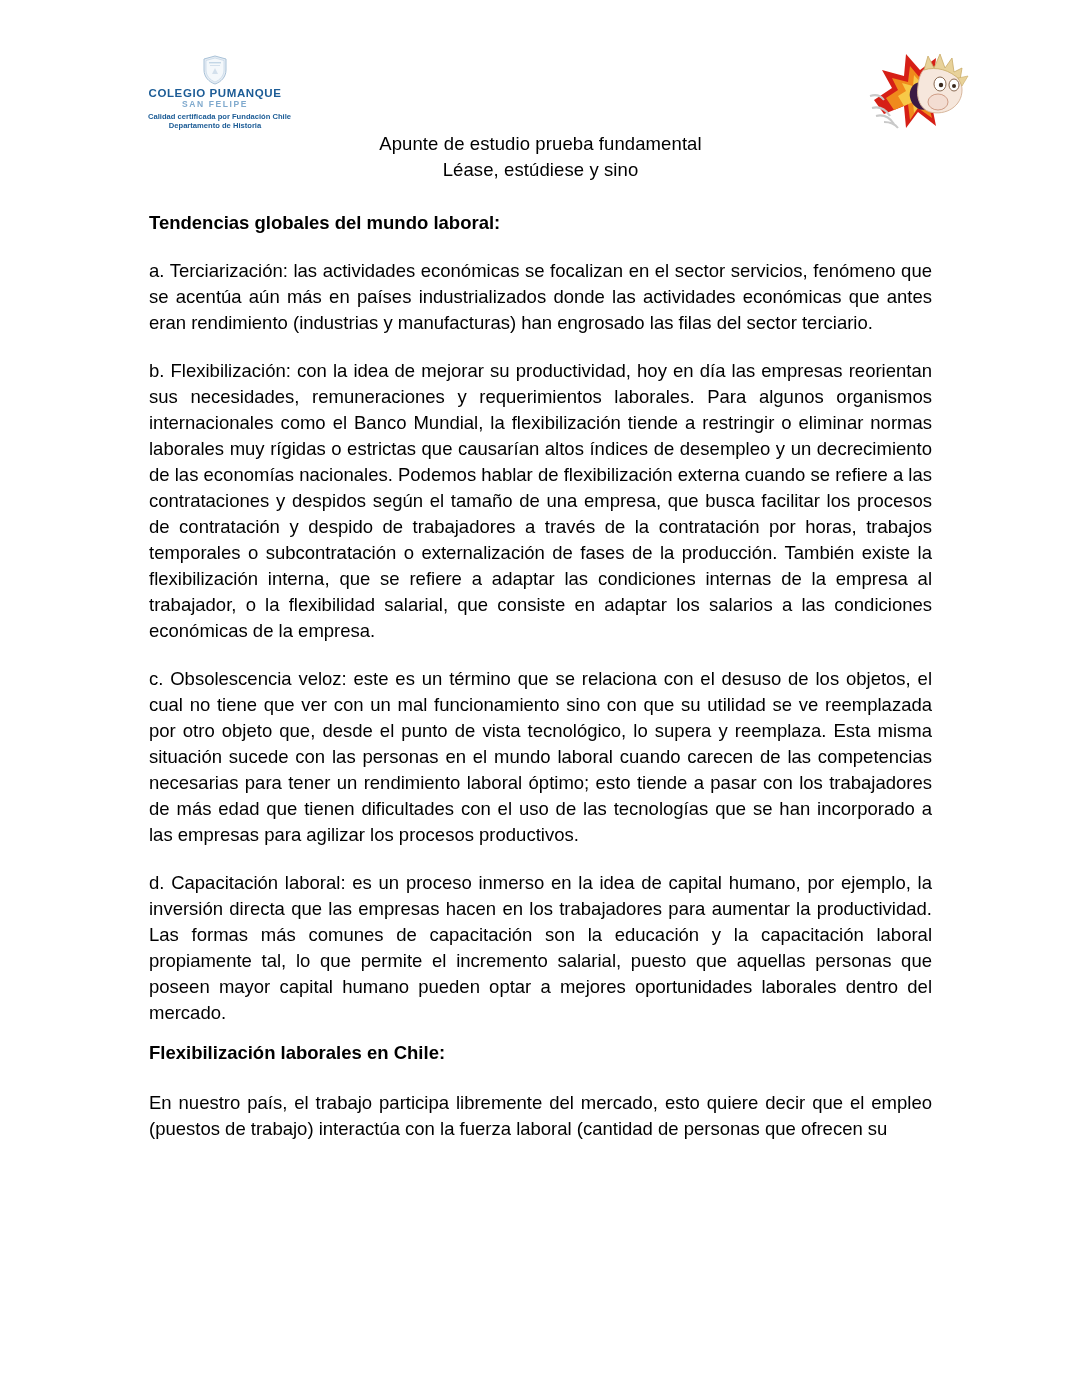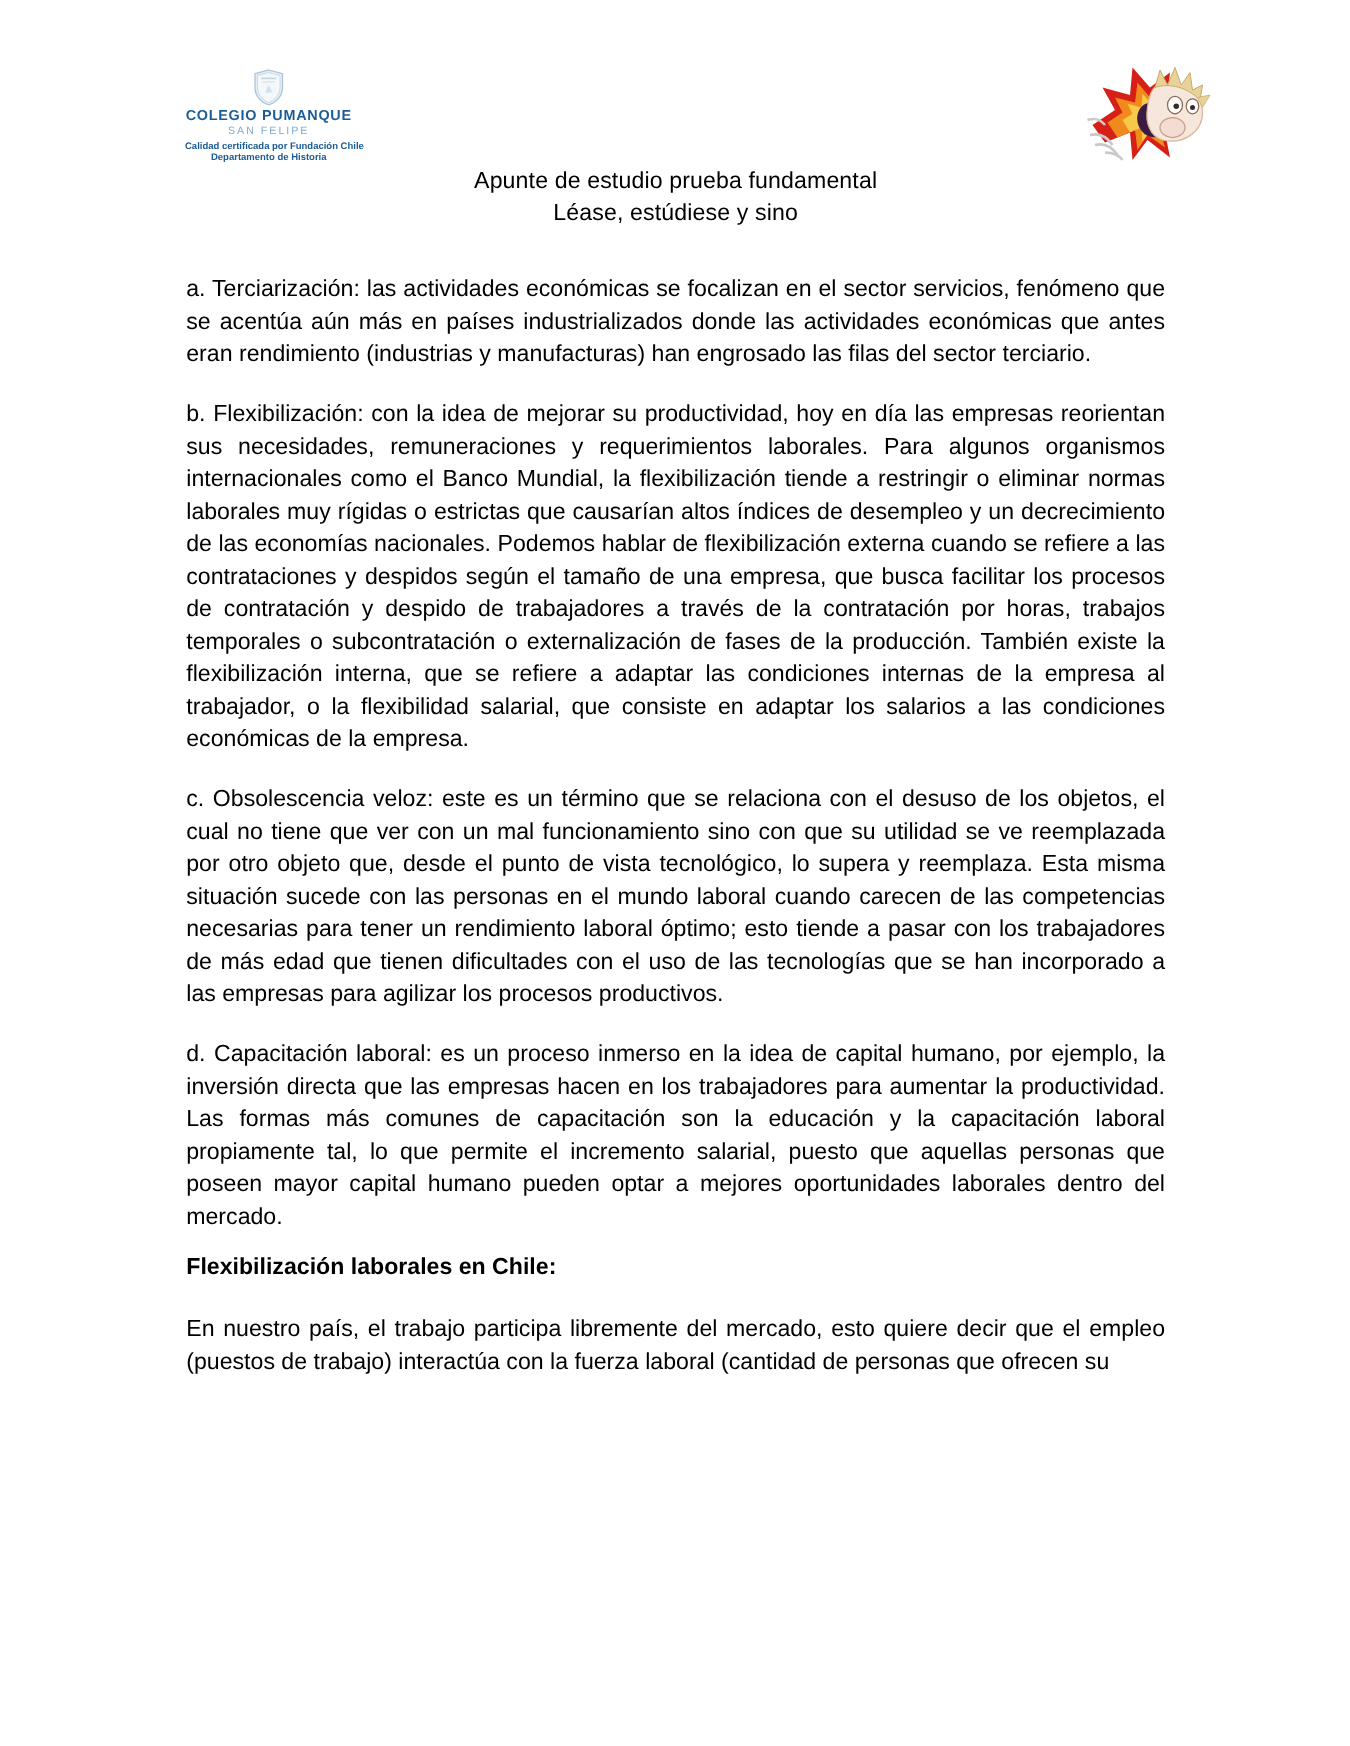--- a/index.html
+++ b/index.html
@@ -50,21 +50,21 @@
   }
   .logo-name {
     font-size: 11.5px;
     font-weight: bold;
     letter-spacing: 0.6px;
     color: #1c5c96;
     white-space: nowrap;
   }
   .logo-sub {
     font-size: 8.5px;
-    font-weight: normal;
+    font-weight: bold;
     letter-spacing: 1.6px;
     color: #7fa9cd;
     margin-top: 1px;
     white-space: nowrap;
   }
   .logo-cert {
     font-size: 7.6px;
     font-weight: bold;
     color: #1c5c96;
     margin-top: 4px;
@@ -179,20 +179,21 @@
     </div>
   </div>
 
   <div class="title-wrap">
     <div class="title-line">Apunte de estudio prueba fundamental</div>
     <div class="title-line">Léase, estúdiese y sino</div>
   </div>
 
   <div class="body-wrap">
 
+    <h2 class="section">Tendencias globales del mundo laboral:</h2>
 
 
     <p class="para">a. Terciarización: las actividades económicas se focalizan en el sector servicios, fenómeno que se acentúa aún más en países industrializados donde las actividades económicas que antes eran rendimiento (industrias y manufacturas) han engrosado las filas del sector terciario.</p>
 
     <p class="para">b. Flexibilización: con la idea de mejorar su productividad, hoy en día las empresas reorientan sus necesidades, remuneraciones y requerimientos laborales. Para algunos organismos internacionales como el Banco Mundial, la flexibilización tiende a restringir o eliminar normas laborales muy rígidas o estrictas que causarían altos índices de desempleo y un decrecimiento de las economías nacionales. Podemos hablar de flexibilización externa cuando se refiere a las contrataciones y despidos según el tamaño de una empresa, que busca facilitar los procesos de contratación y despido de trabajadores a través de la contratación por horas, trabajos temporales o subcontratación o externalización de fases de la producción. También existe la flexibilización interna, que se refiere a adaptar las condiciones internas de la empresa al trabajador, o la flexibilidad salarial, que consiste en adaptar los salarios a las condiciones económicas de la empresa.</p>
 
     <p class="para">c. Obsolescencia veloz: este es un término que se relaciona con el desuso de los objetos, el cual no tiene que ver con un mal funcionamiento sino con que su utilidad se ve reemplazada por otro objeto que, desde el punto de vista tecnológico, lo supera y reemplaza. Esta misma situación sucede con las personas en el mundo laboral cuando carecen de las competencias necesarias para tener un rendimiento laboral óptimo; esto tiende a pasar con los trabajadores de más edad que tienen dificultades con el uso de las tecnologías que se han incorporado a las empresas para agilizar los procesos productivos.</p>
 
     <p class="para">d. Capacitación laboral: es un proceso inmerso en la idea de capital humano, por ejemplo, la inversión directa que las empresas hacen en los trabajadores para aumentar la productividad. Las formas más comunes de capacitación son la educación y la capacitación laboral propiamente tal, lo que permite el incremento salarial, puesto que aquellas personas que poseen mayor capital humano pueden optar a mejores oportunidades laborales dentro del mercado.</p>
 

